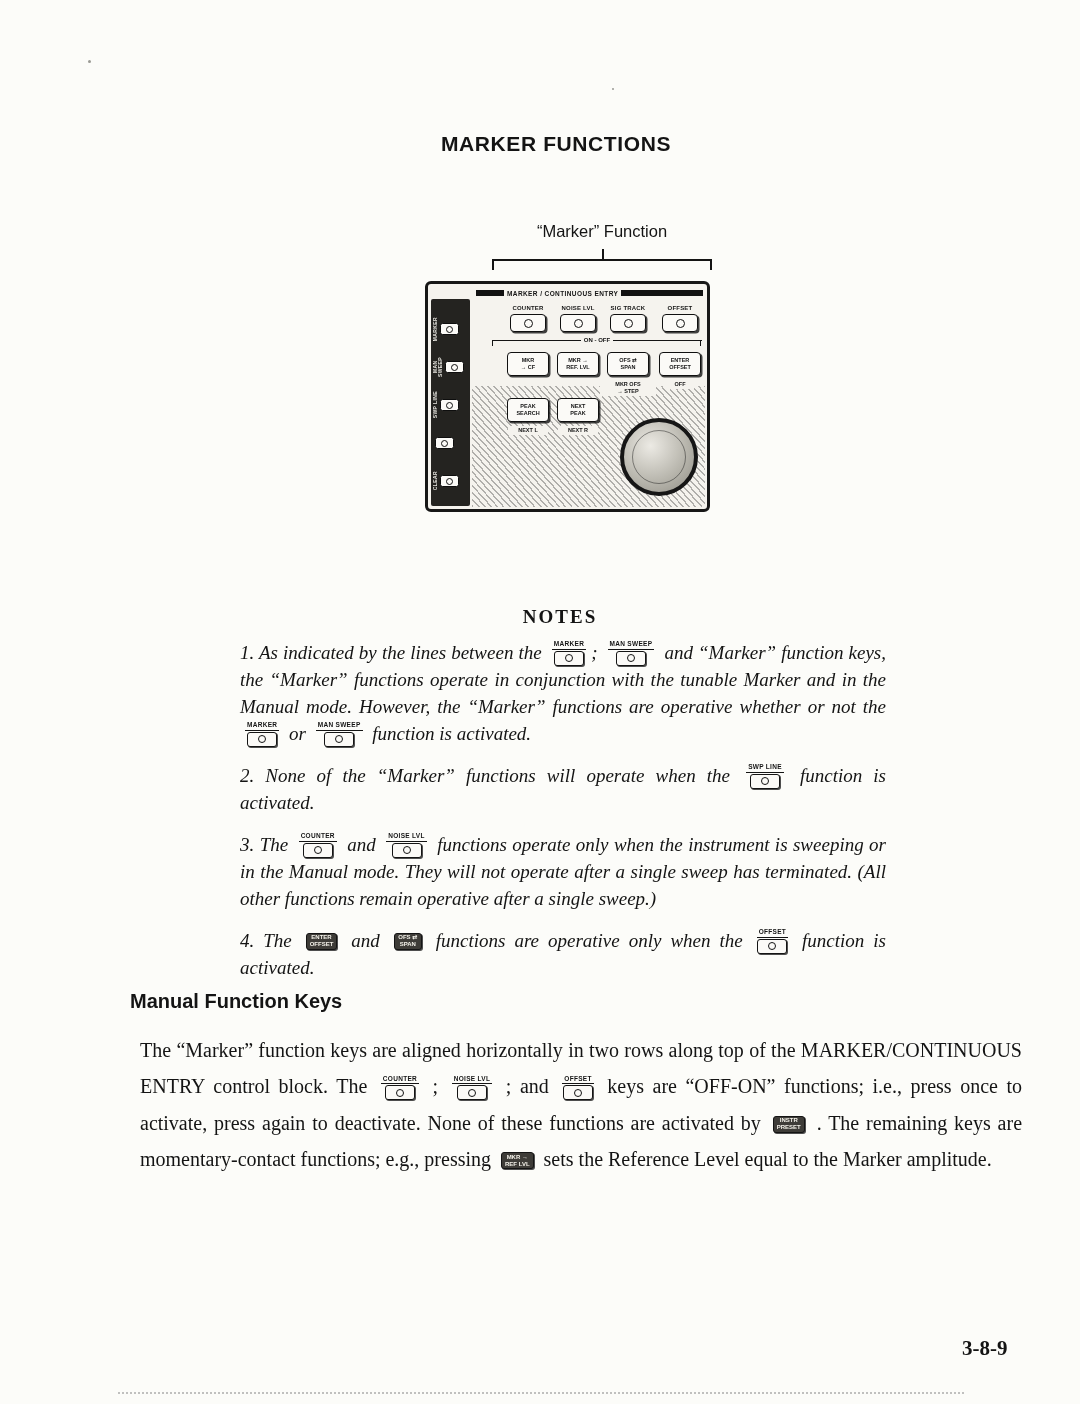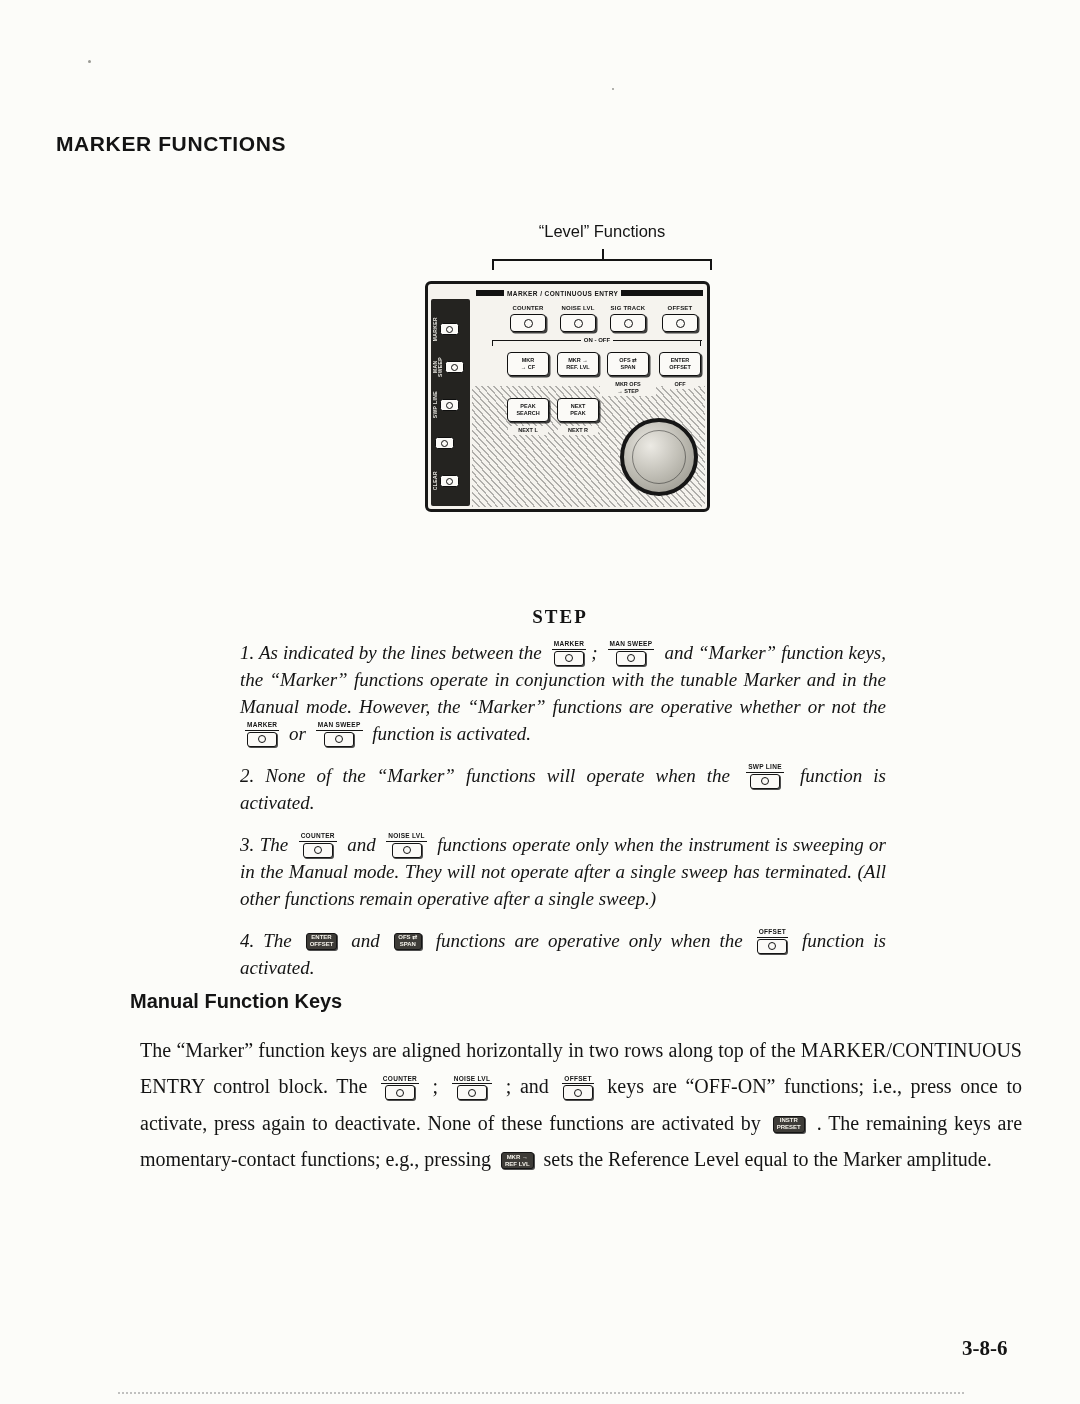--- a/index.html
+++ b/index.html
@@ -1,20 +1,20 @@
 <!DOCTYPE html>
 <html><head>
 <meta charset="utf-8">
 <style>
   *{box-sizing:border-box;margin:0;padding:0}
   html,body{background:#fcfcf9}
   .sheet{position:relative;width:1080px;height:1404px;background:#fcfcf9;color:#141414;
          font-family:"Liberation Serif",serif;overflow:hidden}
 
-  .title{position:absolute;top:132px;left:56px;width:1024px;text-align:left;
+  .title{position:absolute;top:132px;left:44px;width:1024px;text-align:center;
          font:bold 21px "Liberation Sans",sans-serif;letter-spacing:.6px}
 
   .fig-caption{position:absolute;top:222px;left:602px;transform:translateX(-50%);
                font:16.5px "Liberation Sans",sans-serif;white-space:nowrap}
   .brace{position:absolute;left:492px;top:259px;width:220px;height:11px;
          border-top:2.2px solid #141414;border-left:2.2px solid #141414;border-right:2.2px solid #141414}
   .brace::before{content:"";position:absolute;left:50%;top:-12px;height:11px;border-left:2.2px solid #141414}
 
   
   .panel{position:absolute;left:425px;top:281px;width:285px;height:231px;border:3px solid #171717;
@@ -79,21 +79,21 @@
              font:bold 6px "Liberation Sans",sans-serif;line-height:1.15;padding:1px 3px;white-space:nowrap;
              box-shadow:1px 1px 0 rgba(20,20,20,.75)}
 </style>
 </head>
 <body>
 
 <div class="sheet">
 
   <h1 class="title">MARKER FUNCTIONS</h1>
 
-  <div class="fig-caption">“Level” Functions</div>
+  <div class="fig-caption">“Marker” Function</div>
   <div class="brace"></div>
 
   <div class="panel">
     <div class="hatch"></div>
 
     <div class="panel-header">
       <span class="hbar w28"></span>
       <span class="htext">MARKER / CONTINUOUS ENTRY</span>
       <span class="hbar grow"></span>
     </div>
@@ -169,21 +169,21 @@
     <div class="pkey2" style="left:129px;top:114px">
       <span>NEXT</span>
       <span>PEAK</span>
     </div>
     <div class="chip" style="left:80px;top:142px;width:40px">NEXT L</div>
     <div class="chip" style="left:130px;top:142px;width:40px">NEXT R</div>
 
     <div class="knob" style="left:192px;top:134px"></div>
   </div>
 
-  <h2 class="notes-heading">STEP</h2>
+  <h2 class="notes-heading">NOTES</h2>
   <div class="notes">
     <p class="note">1.  As indicated by the lines between the <span class="ikey">
           <span class="ikey-label">MARKER</span>
           <span class="ikey-cap"></span>
         </span>; <span class="ikey">
           <span class="ikey-label">MAN SWEEP</span>
           <span class="ikey-cap"></span>
         </span> and “Marker” function keys, the “Marker” functions operate in conjunction with the tunable Marker and in the Manual mode. However, the “Marker” functions are operative whether or not the <span class="ikey">
           <span class="ikey-label">MARKER</span>
           <span class="ikey-cap"></span>
@@ -233,18 +233,18 @@
           <span>INSTR</span>
           <span>PRESET</span>
         </span>
       </span> . The remaining keys are momentary-contact functions; e.g., pressing <span class="ikey">
         <span class="ikey-capf">
           <span>MKR →</span>
           <span>REF LVL</span>
         </span>
       </span> sets the Reference Level equal to the Marker amplitude.</p>
 
-  <div class="pagenum">3-8-6</div>
+  <div class="pagenum">3-8-9</div>
 
   <div class="artifact"></div>
   <div class="speck" style="left:88px;top:60px;width:3px;height:3px"></div>
   <div class="speck" style="left:612px;top:88px;width:2px;height:2px"></div>
 </div>
 
 </body></html>

